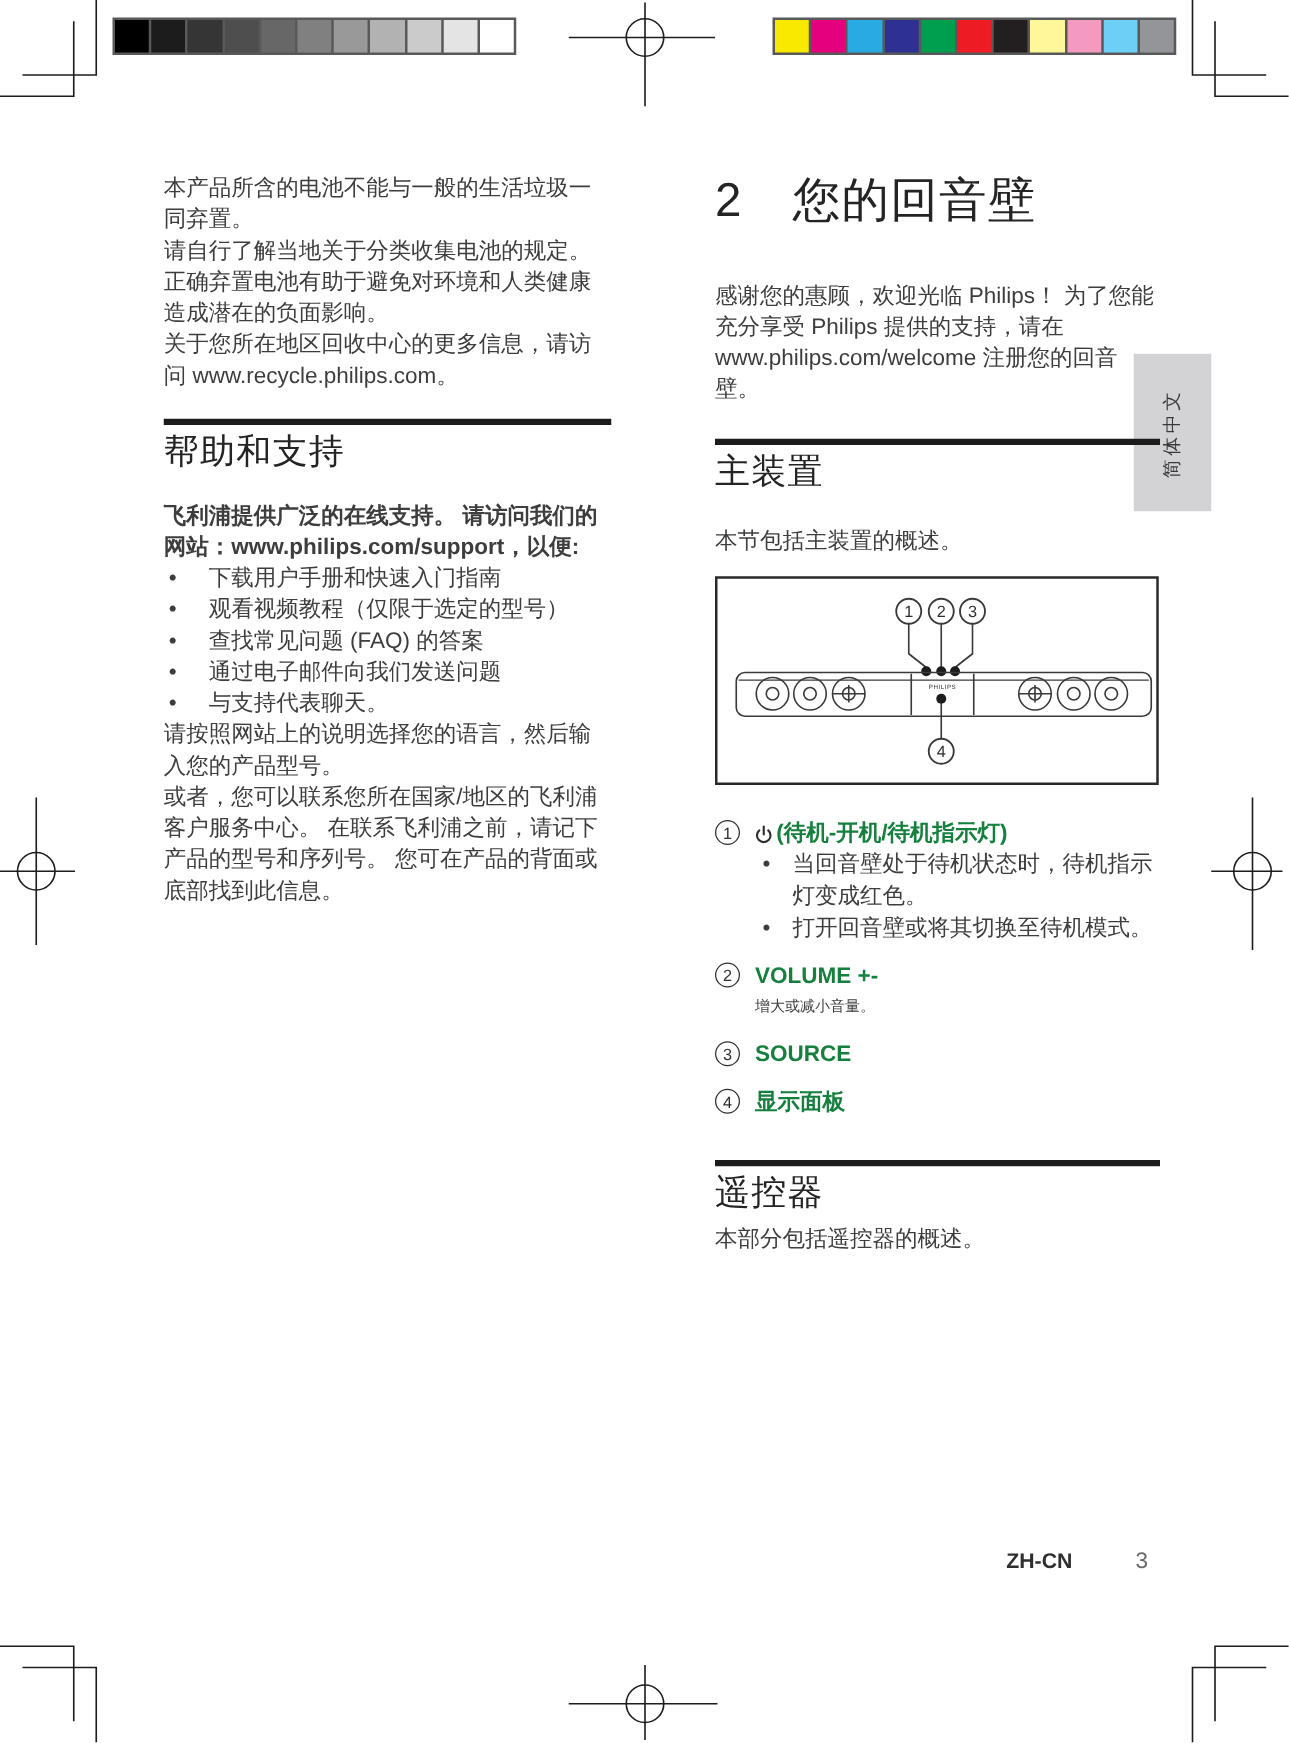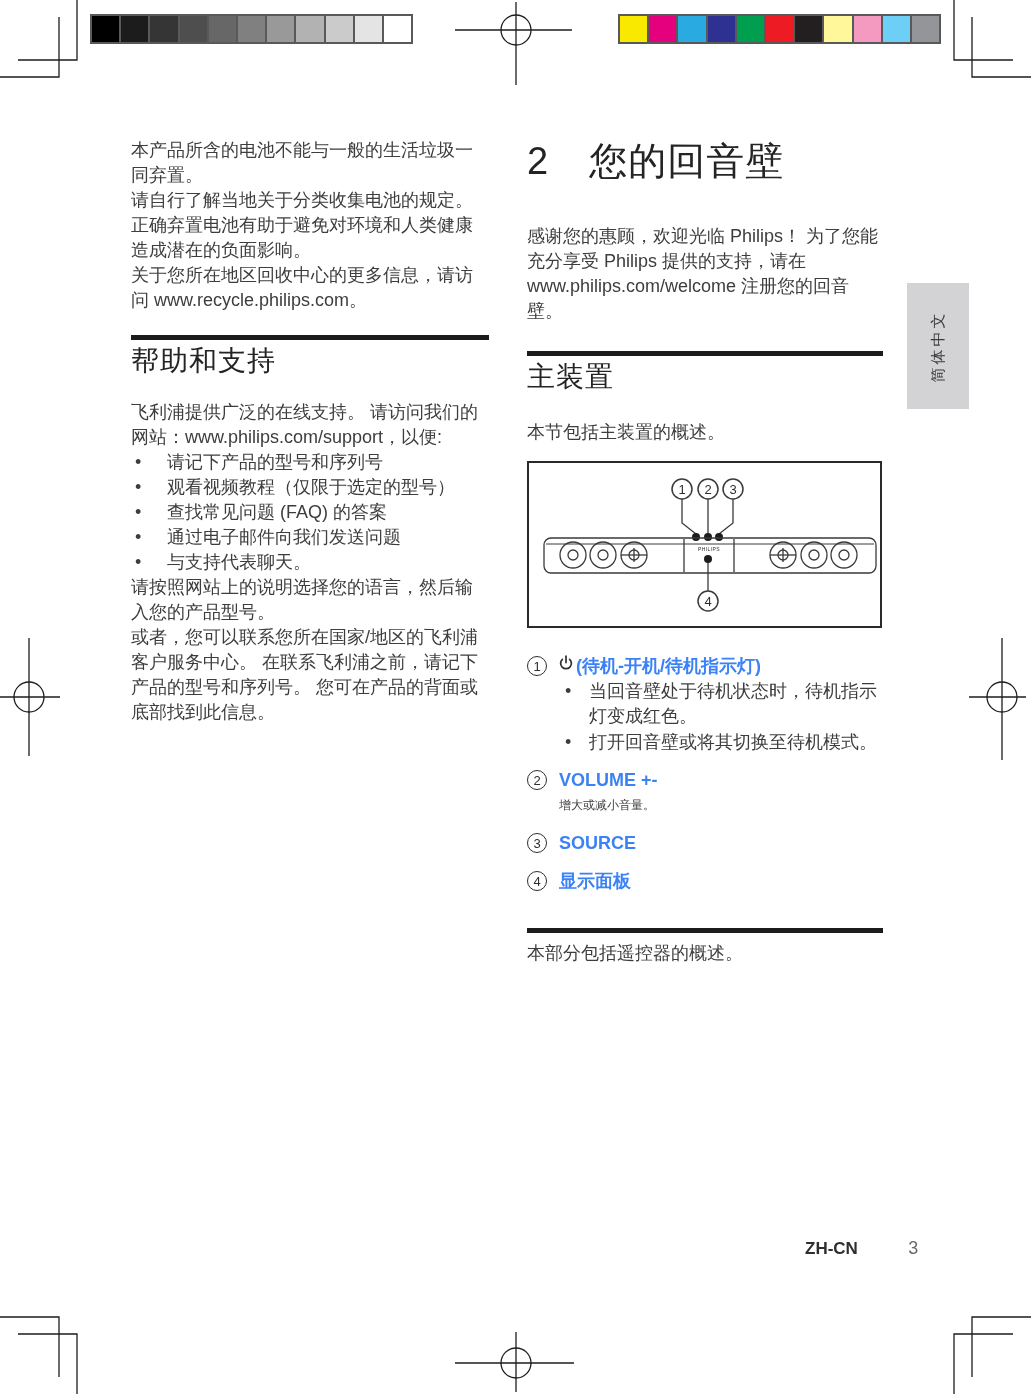--- a/index.html
+++ b/index.html
@@ -28,34 +28,34 @@
     background:#d3d3d5; display:flex; align-items:center; justify-content:center;
   }
   .lang-tab span {
     transform:rotate(-90deg); white-space:nowrap;
     font-size:15px; letter-spacing:3px; color:#3a3a3a;
   }
 
   
   .col { position:absolute; top:138px; }
   .col-left  { left:131px; width:358px; }
-  .col-right { left:527px; width:356px; }
+  .col-right { left:572px; width:356px; }
 
   p.body { font-size:18px; line-height:25px; color:#3d3d3d; }
 
   .rule { height:5px; background:#1c1c1c; }
 
   h2.section {
     font-size:28px; line-height:34px; font-weight:400; color:#242424;
     margin-top:4px; letter-spacing:1px;
   }
 
   
   .help-rule { margin-top:22px; }
-  .help-intro { margin-top:22px; }
+  .help-intro { margin-top:22px;font-weight:bold; }
   ul.plain { list-style:none; }
   ul.plain > li {
     font-size:18px; line-height:25px; position:relative; padding-left:36px;
   }
   ul.plain > li::before {
     content:"•"; position:absolute; left:4px; top:0; color:#3d3d3d;
   }
 
   
   h1.chapter {
@@ -74,22 +74,22 @@
   ol.callouts { list-style:none; margin-top:26px; }
   ol.callouts > li { display:flex; gap:12px; margin-bottom:13px; }
   .cnum {
     flex:0 0 auto; width:20px; height:20px; margin-top:2px;
     border:1.6px solid #2e2e2e; border-radius:50%;
     display:flex; align-items:center; justify-content:center;
     font-size:13px; color:#2e2e2e;
   }
   .cbody { flex:1 1 auto; }
   .clabel {
-    font-size:18px; line-height:25px; font-weight:700; color:#3b82f6;
-    display:flex; align-items:flex-start; gap:3px;
+    font-size:18px; line-height:25px; font-weight:700; color:#15803d;
+    display:flex; align-items:center; gap:3px;
   }
   .clabel .power-icon { flex:0 0 auto; margin-top:1px; }
   .cdesc { font-size:12px; line-height:25px; color:#3d3d3d; }
   ul.sub { list-style:none; }
   ul.sub > li {
     font-size:18px; line-height:25px; position:relative; padding-left:30px; color:#3d3d3d;
   }
   ul.sub > li::before { content:"•"; position:absolute; left:6px; top:0; }
   ul.sub > li + li { margin-top:1px; }
 
@@ -181,21 +181,21 @@
   <div class="col col-left">
     <p class="body">本产品所含的电池不能与一般的生活垃圾一同弃置。</p>
     <p class="body">请自行了解当地关于分类收集电池的规定。 正确弃置电池有助于避免对环境和人类健康造成潜在的负面影响。</p>
     <p class="body">关于您所在地区回收中心的更多信息，请访问 www.recycle.philips.com。</p>
 
     <div class="rule help-rule"></div>
     <h2 class="section">帮助和支持</h2>
 
     <p class="body help-intro">飞利浦提供广泛的在线支持。 请访问我们的网站：www.philips.com/support，以便:</p>
     <ul class="plain">
-      <li>请记下产品的型号和序列号</li>
+      <li>下载用户手册和快速入门指南</li>
       <li>观看视频教程（仅限于选定的型号）</li>
       <li>查找常见问题 (FAQ) 的答案</li>
       <li>通过电子邮件向我们发送问题</li>
       <li>与支持代表聊天。</li>
     </ul>
     <p class="body">请按照网站上的说明选择您的语言，然后输入您的产品型号。</p>
     <p class="body">或者，您可以联系您所在国家/地区的飞利浦客户服务中心。 在联系飞利浦之前，请记下产品的型号和序列号。 您可在产品的背面或底部找到此信息。</p>
   </div>
 
   <div class="col col-right">
@@ -313,20 +313,21 @@
         <span class="cnum">4</span>
         <div class="cbody">
           <div class="clabel">
               <b>显示面板</b>
             </div>
         </div>
       </li>
     </ol>
 
     <div class="rule rc-rule"></div>
+    <h2 class="section">遥控器</h2>
     <p class="body rc-intro">本部分包括遥控器的概述。</p>
   </div>
 
   <div class="footer">
     <span class="lang-code">ZH-CN</span>
     <span class="page-num">3</span>
   </div>
 
 </div>
 

